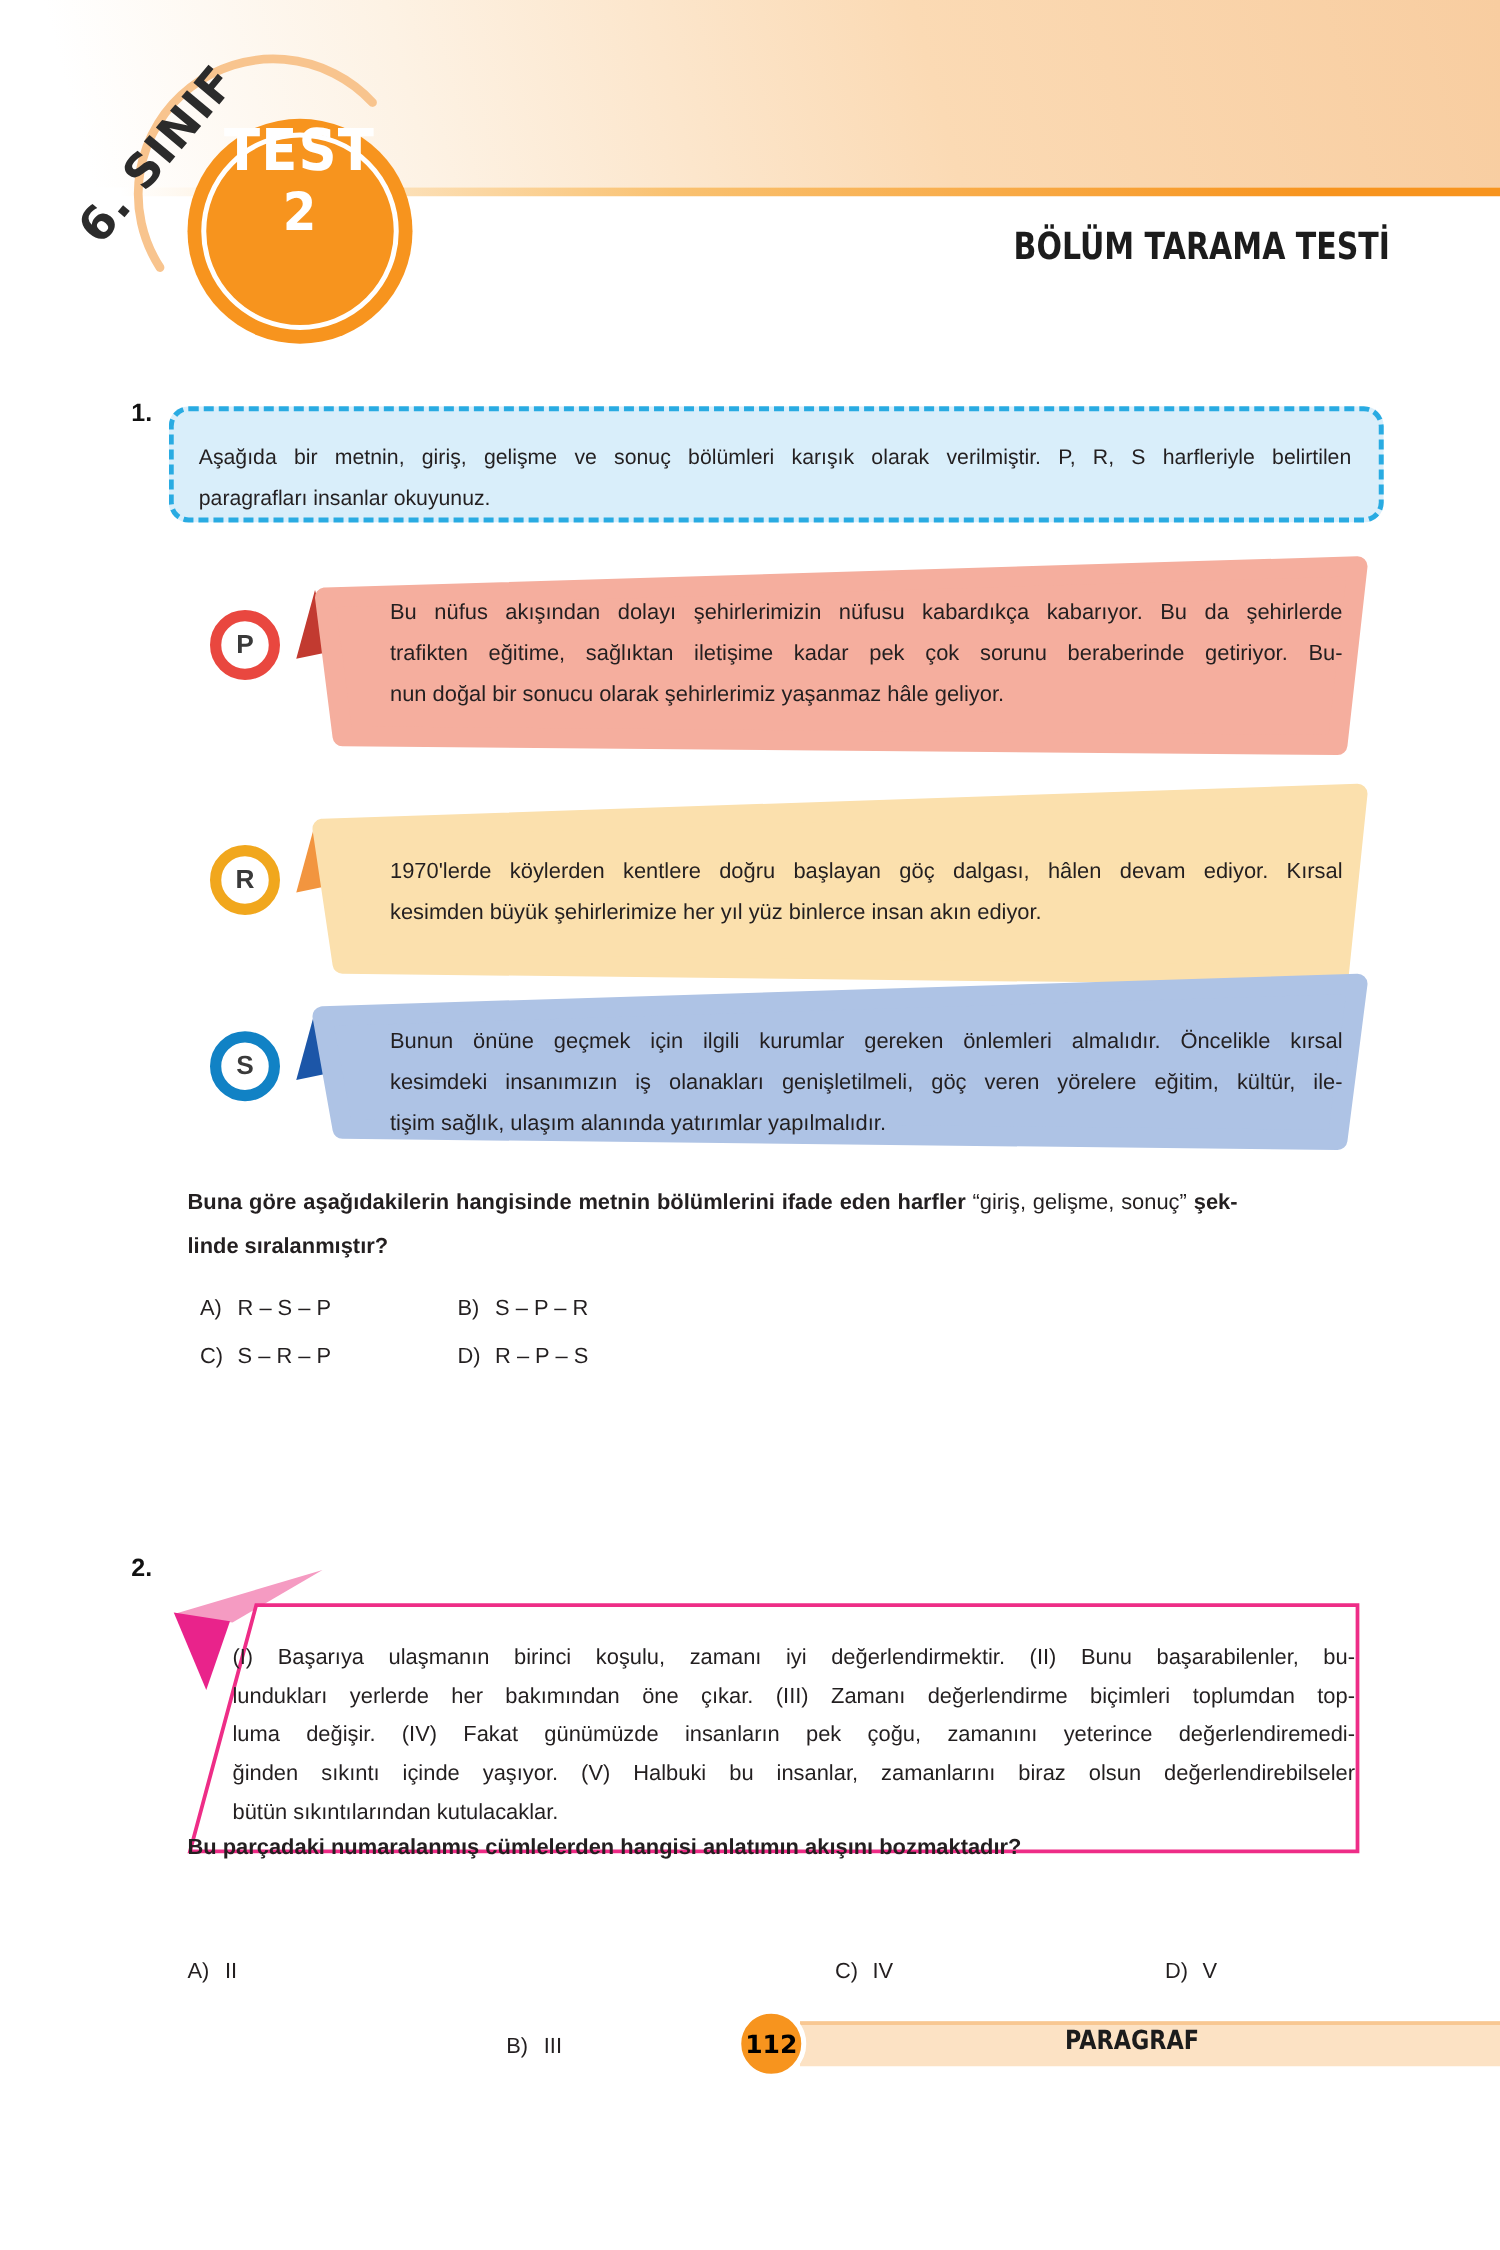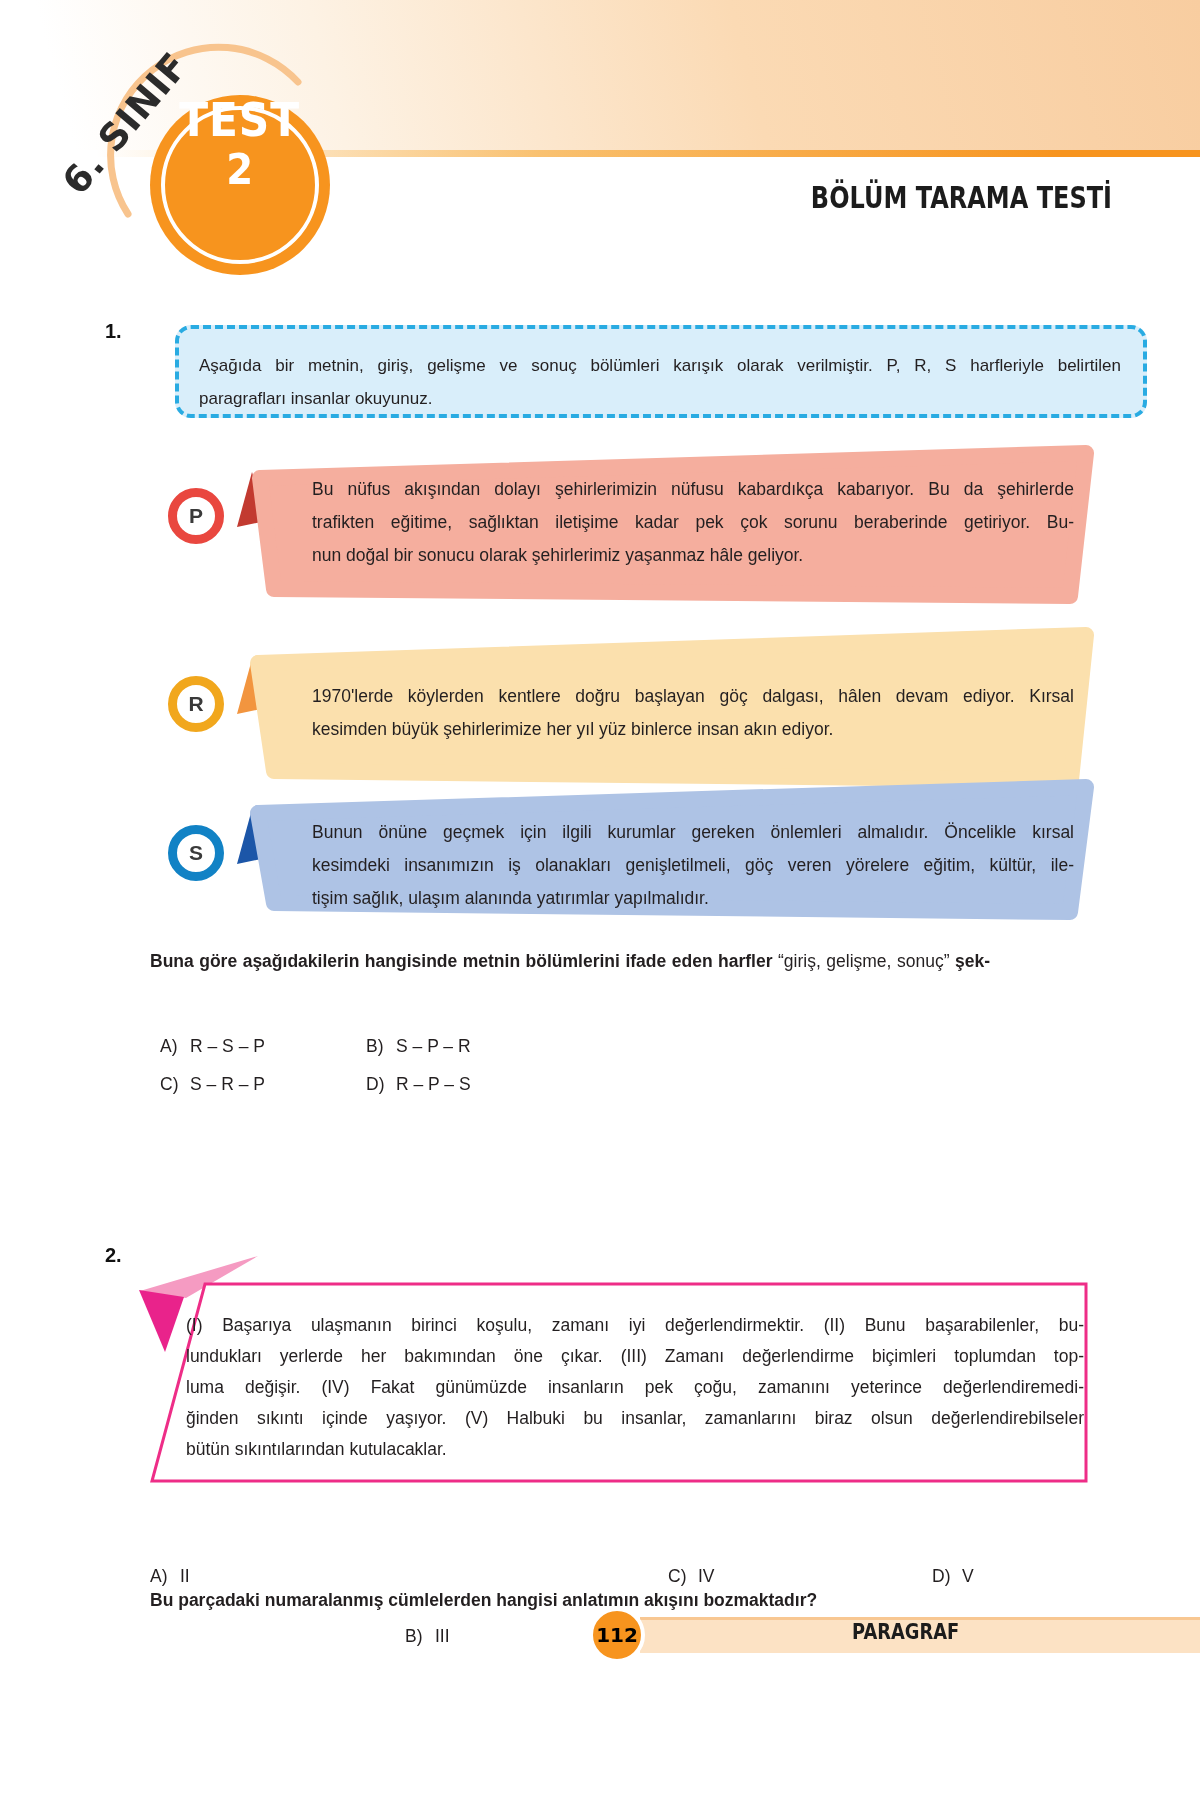--- a/index.html
+++ b/index.html
@@ -20,21 +20,21 @@
   #badge-num{font-size:42px;margin-top:6px;}
   #sinif{left:18px;top:102px;width:215px;text-align:center;transform:rotate(-50deg);
         font-family:"DejaVu Sans",sans-serif;font-weight:bold;font-size:37px;color:#2b2b2b;letter-spacing:1px;}
   #hdr-title{left:700px;top:180px;width:412px;text-align:right;font-family:"DejaVu Sans",sans-serif;
         font-weight:bold;font-size:30px;color:#1c1c1c;transform:scaleX(.80);transform-origin:right center;
         letter-spacing:0px;white-space:nowrap;}
   
   .qnum{font-weight:bold;font-size:20px;color:#111;}
   
   #inst-box{left:135px;top:325px;width:972px;height:93px;background:#D9EEFA;
-        border:4px dashed #29ABE2;border-radius:16px;box-sizing:border-box;padding:20px 22px 0 20px;margin-left:40px;}
+        border:4px dashed #29ABE2;border-radius:16px;box-sizing:border-box;padding:20px 22px 0 20px;}
   #inst-box .tline{font-size:17px;line-height:33px;}
   
   .letter-circle{width:56px;height:56px;border-radius:50%;background:#fff;box-sizing:border-box;
         display:flex;align-items:center;justify-content:center;font-weight:bold;font-size:21px;color:#3a3a3a;}
   .ring-p{border:9px solid #E9473F;}
   .ring-r{border:9px solid #F1A71D;}
   .ring-s{border:9px solid #1182C5;}
   .box-text{width:762px;}
   .box-text .tline{font-size:17.5px;line-height:33px;}
   .tline.just{text-align:justify;text-align-last:justify;}
@@ -115,36 +115,37 @@
     <span>S</span>
   </div>
   <div class="abs box-text" style="left:312px;top:816px;">
       <div class="tline just">Bunun önüne geçmek için ilgili kurumlar gereken önlemleri almalıdır. Öncelikle kırsal</div>
       <div class="tline just">kesimdeki insanımızın iş olanakları genişletilmeli, göç veren yörelere eğitim, kültür, ile-</div>
       <div class="tline">tişim sağlık, ulaşım alanında yatırımlar yapılmalıdır.</div>
     </div>
 
   <div class="abs stem" style="left:150px;top:944px;width:840px;">
     <div class="just"><span>Buna göre aşağıdakilerin hangisinde metnin bölümlerini ifade eden harfler </span><span class="norm">“giriş, gelişme, sonuç” </span><span>şek-</span></div>
+    <div>linde sıralanmıştır?</div>
   </div>
 
   <div class="abs opt" style="left:160px;top:1036px;"><span class="key">A)</span><span>R – S – P</span></div>
   <div class="abs opt" style="left:366px;top:1036px;"><span class="key">B)</span><span>S – P – R</span></div>
   <div class="abs opt" style="left:160px;top:1074px;"><span class="key">C)</span><span>S – R – P</span></div>
   <div class="abs opt" style="left:366px;top:1074px;"><span class="key">D)</span><span>R – P – S</span></div>
 
   <div class="abs qnum" style="left:105px;top:1244px;">2.</div>
   <div class="abs" id="q2-text">
       <div class="tline just">(I) Başarıya ulaşmanın birinci koşulu, zamanı iyi değerlendirmektir. (II) Bunu başarabilenler, bu-</div>
       <div class="tline just">lundukları yerlerde her bakımından öne çıkar. (III) Zamanı değerlendirme biçimleri toplumdan top-</div>
       <div class="tline just">luma değişir. (IV) Fakat günümüzde insanların pek çoğu, zamanını yeterince değerlendiremedi-</div>
       <div class="tline just">ğinden sıkıntı içinde yaşıyor. (V) Halbuki bu insanlar, zamanlarını biraz olsun değerlendirebilseler</div>
       <div class="tline">bütün sıkıntılarından kutulacaklar.</div>
     </div>
-  <div class="abs stem" style="left:150px;top:1583px;width:860px;">Bu parçadaki numaralanmış cümlelerden hangisi anlatımın akışını bozmaktadır?</div>
+  <div class="abs stem" style="left:150px;top:1460px;width:860px;">Bu parçadaki numaralanmış cümlelerden hangisi anlatımın akışını bozmaktadır?</div>
 
   <div class="abs opt" style="left:150px;top:1566px;"><span class="key">A)</span><span>II</span></div>
   <div class="abs opt" style="left:405px;top:1626px;"><span class="key">B)</span><span>III</span></div>
   <div class="abs opt" style="left:668px;top:1566px;"><span class="key">C)</span><span>IV</span></div>
   <div class="abs opt" style="left:932px;top:1566px;"><span class="key">D)</span><span>V</span></div>
 
   <div class="abs" id="footer-bar"></div>
   <div class="abs" id="page-circle">
     <span>112</span>
   </div>

